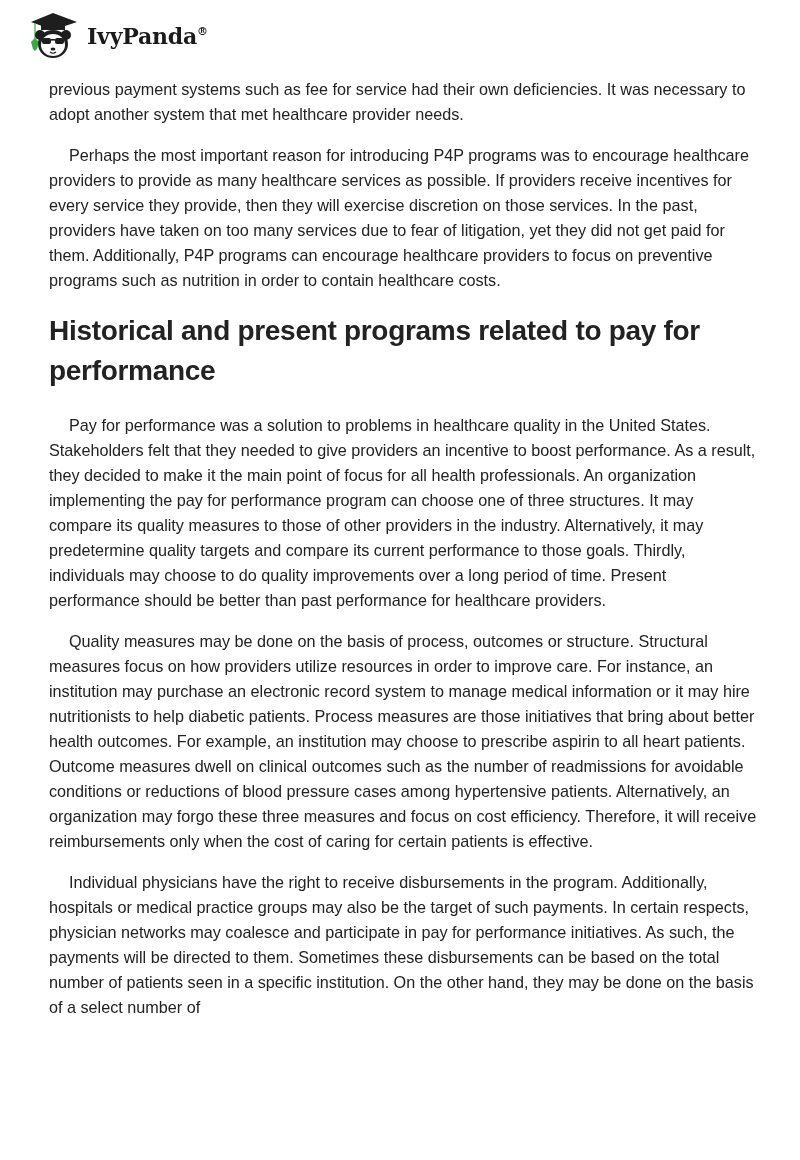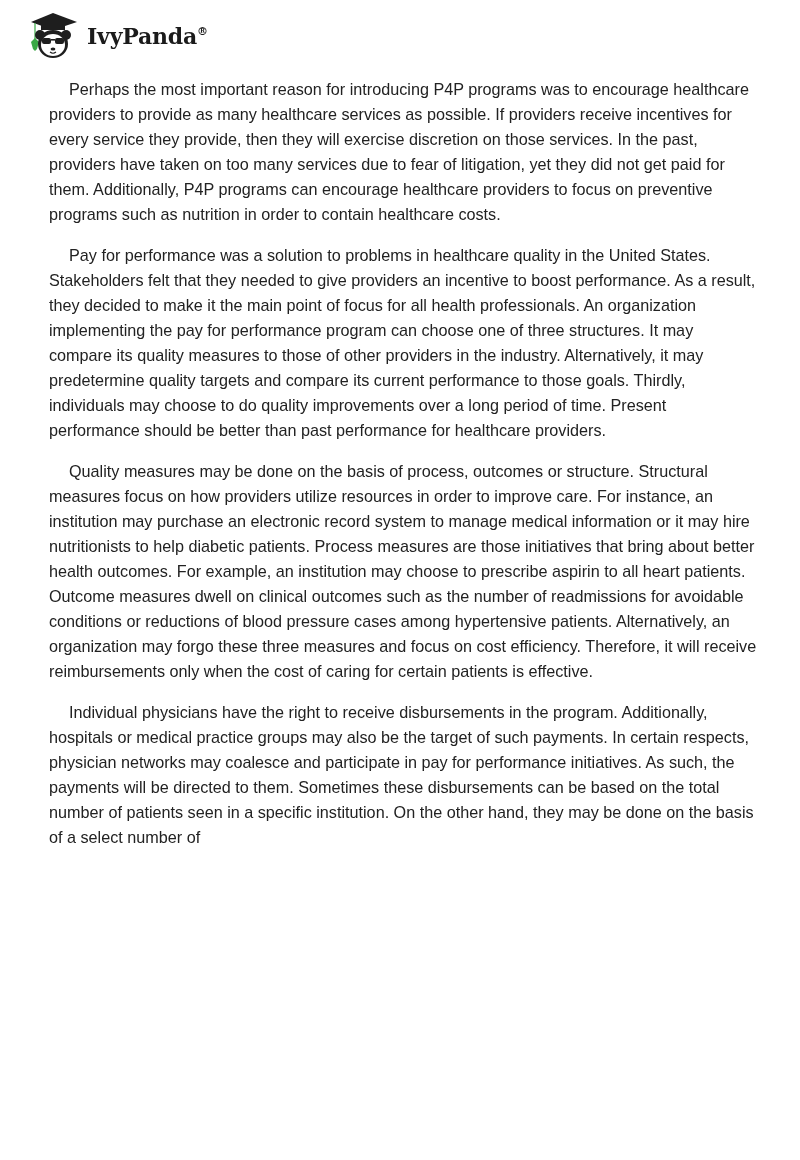--- a/index.html
+++ b/index.html
@@ -111,19 +111,21 @@
       <rect x="26" y="31" width="4" height="1.6" fill="#1e1e1e"></rect>
 
       <ellipse cx="28" cy="41" rx="2.4" ry="1.6" fill="#1e1e1e"></ellipse>
       <path d="M25,44 Q28,46.5 31,44" stroke="#1e1e1e" stroke-width="1.1" fill="none"></path>
     </svg>
     <span class="logo-text"><span>IvyPanda</span><sup>®</sup></span>
   </div>
 </div>
 
 <div class="content">
+  <p class="para">previous payment systems such as fee for service had their own deficiencies. It was necessary to adopt another system that met healthcare provider needs.</p>
   <p class="para indent">Perhaps the most important reason for introducing P4P programs was to encourage healthcare providers to provide as many healthcare services as possible. If providers receive incentives for every service they provide, then they will exercise discretion on those services. In the past, providers have taken on too many services due to fear of litigation, yet they did not get paid for them. Additionally, P4P programs can encourage healthcare providers to focus on preventive programs such as nutrition in order to contain healthcare costs.</p>
+  <h2 class="section">Historical and present programs related to pay for performance</h2>
   <p class="para indent">Pay for performance was a solution to problems in healthcare quality in the United States. Stakeholders felt that they needed to give providers an incentive to boost performance. As a result, they decided to make it the main point of focus for all health professionals. An organization implementing the pay for performance program can choose one of three structures. It may compare its quality measures to those of other providers in the industry. Alternatively, it may predetermine quality targets and compare its current performance to those goals. Thirdly, individuals may choose to do quality improvements over a long period of time. Present performance should be better than past performance for healthcare providers.</p>
   <p class="para indent">Quality measures may be done on the basis of process, outcomes or structure. Structural measures focus on how providers utilize resources in order to improve care. For instance, an institution may purchase an electronic record system to manage medical information or it may hire nutritionists to help diabetic patients. Process measures are those initiatives that bring about better health outcomes. For example, an institution may choose to prescribe aspirin to all heart patients. Outcome measures dwell on clinical outcomes such as the number of readmissions for avoidable conditions or reductions of blood pressure cases among hypertensive patients. Alternatively, an organization may forgo these three measures and focus on cost efficiency. Therefore, it will receive reimbursements only when the cost of caring for certain patients is effective.</p>
   <p class="para indent">Individual physicians have the right to receive disbursements in the program. Additionally, hospitals or medical practice groups may also be the target of such payments. In certain respects, physician networks may coalesce and participate in pay for performance initiatives. As such, the payments will be directed to them. Sometimes these disbursements can be based on the total number of patients seen in a specific institution. On the other hand, they may be done on the basis of a select number of</p>
 </div>
 
 <div class="footer-url">https://ivypanda.com/essays/successes-and-failures-of-the-pay-for-performance-health-care-model/</div>
 
 </body></html>

